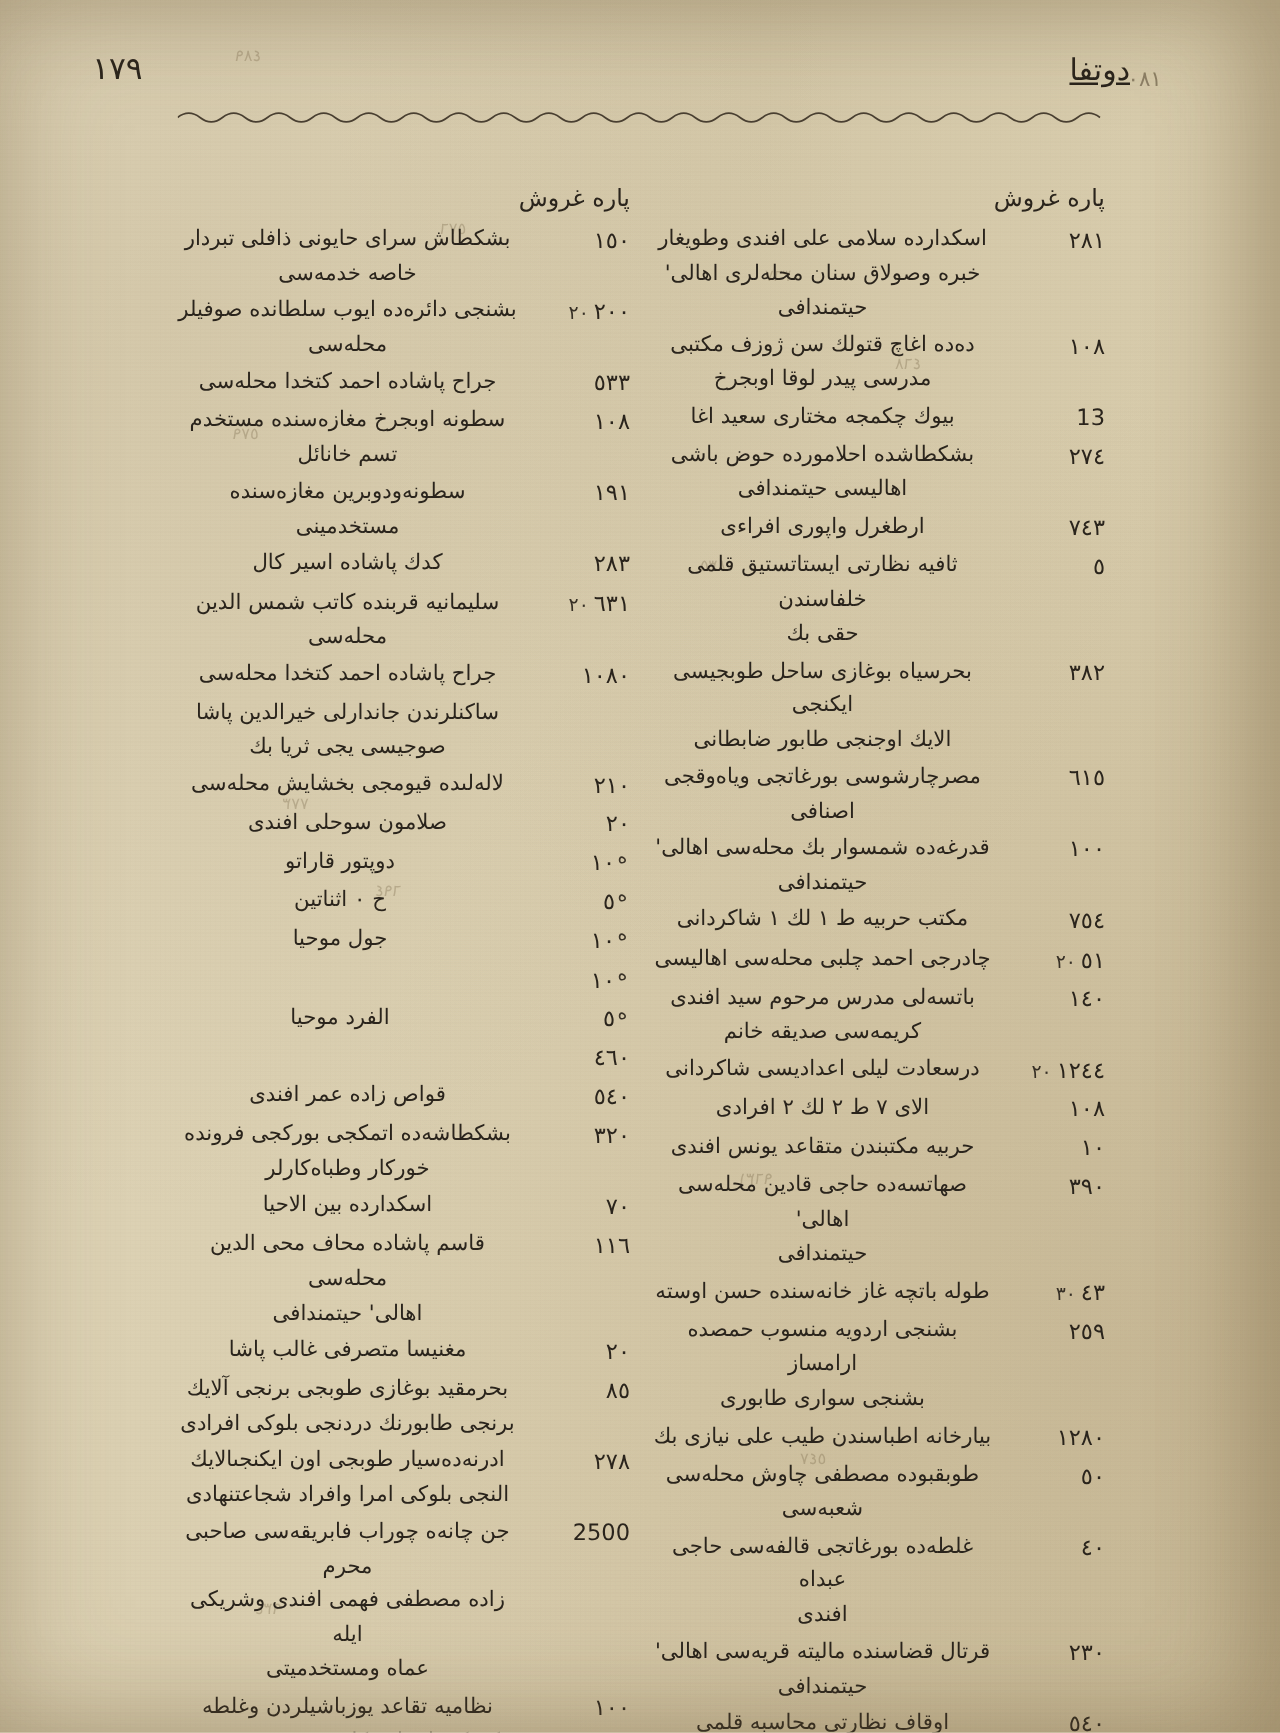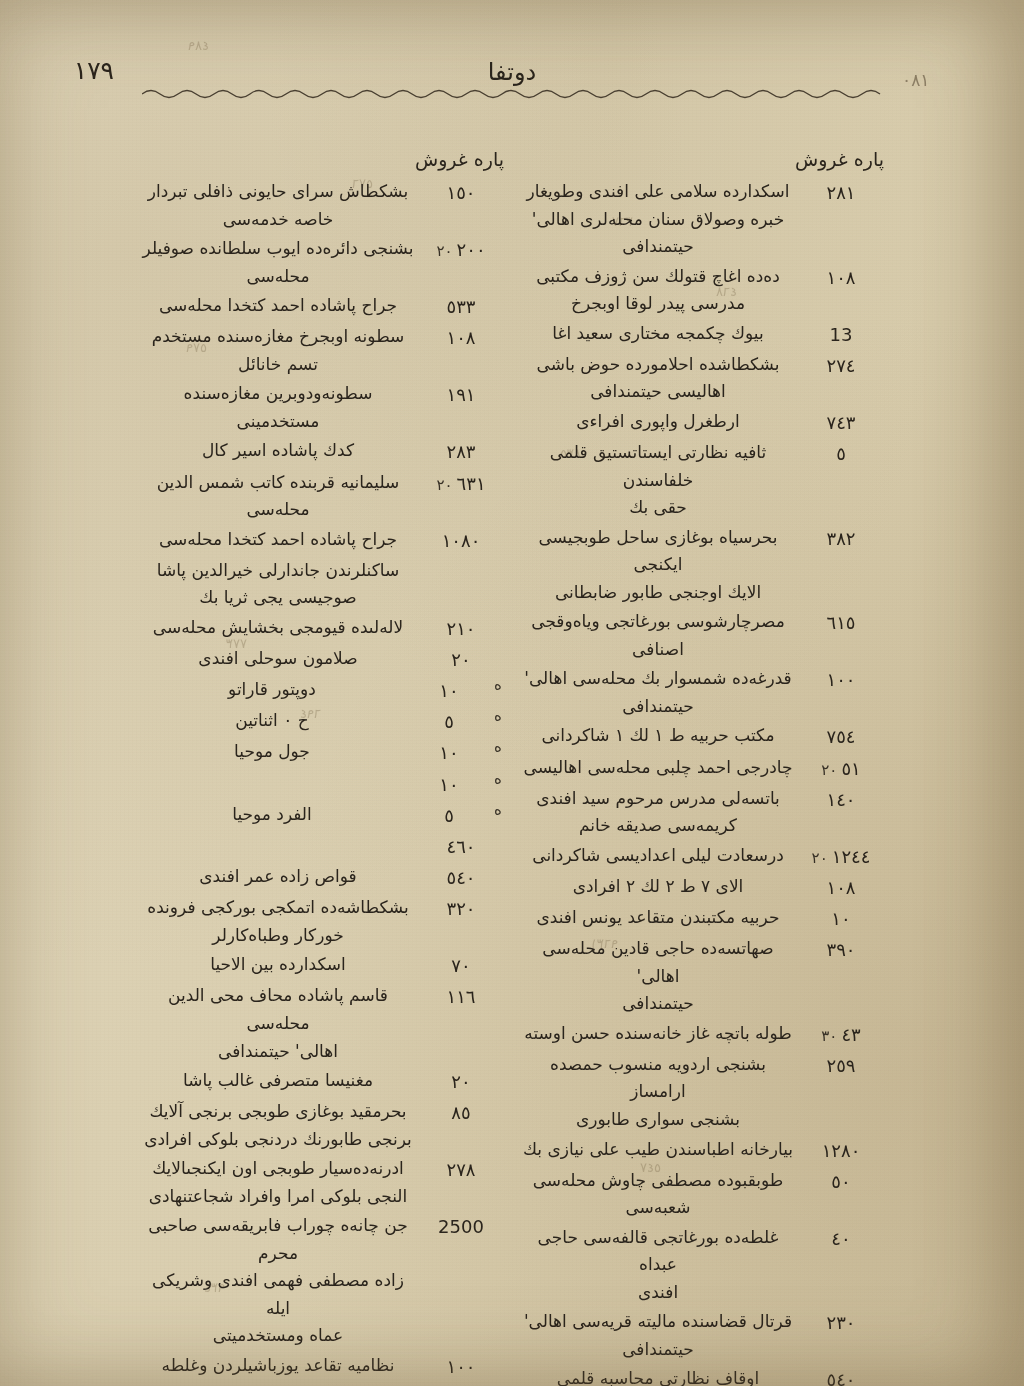--- a/index.html
+++ b/index.html
@@ -43,21 +43,21 @@
     color: rgba(110,92,62,0.30);
     transform: scaleX(-1);
     font-size: 13px;
     letter-spacing: 1px;
     white-space: nowrap;
   }
 
   
   .header {
     position: absolute;
-    top: 56px;
+    top: 40px;
     left: 120px;
     right: 120px;
     height: 34px;
   }
   .folio-right {
     position: absolute;
     right: 790px;
     top: 0;
     font-size: 25px;
     letter-spacing: 1px;
@@ -68,23 +68,24 @@
     top: 14px;
     font-size: 17px;
     color: rgba(80,65,45,.55);
     margin-left: 12px;
   }
   .head-title {
     position: absolute;
     left: 0;
     right: 0;
     top: 2px;
-    text-align: center;
+    text-align: right;
     font-size: 24px;
     letter-spacing: 2px;
+    text-decoration: underline;
   }
   .wavy {
     position: absolute;
     top: 86px;
     left: 142px;
     width: 742px;
     height: 14px;
     overflow: hidden;
   }
   .wavy svg { display:block; }
@@ -111,21 +112,21 @@
     margin-top: 44px;
   }
   .entry {
     display: flex;
     flex-direction: row;
     align-items: flex-start;
     margin-bottom: 2px;
   }
   .amt {
     flex: 0 0 86px;
-    text-align: center;
+    text-align: right;
     padding-left: 4px;
     font-size: 18px;
     white-space: nowrap;
     line-height: 1.62;
     direction: rtl;
   }
   .amt .para {
     font-size: 15px;
     margin-right: 4px;
     color: #362f25;

